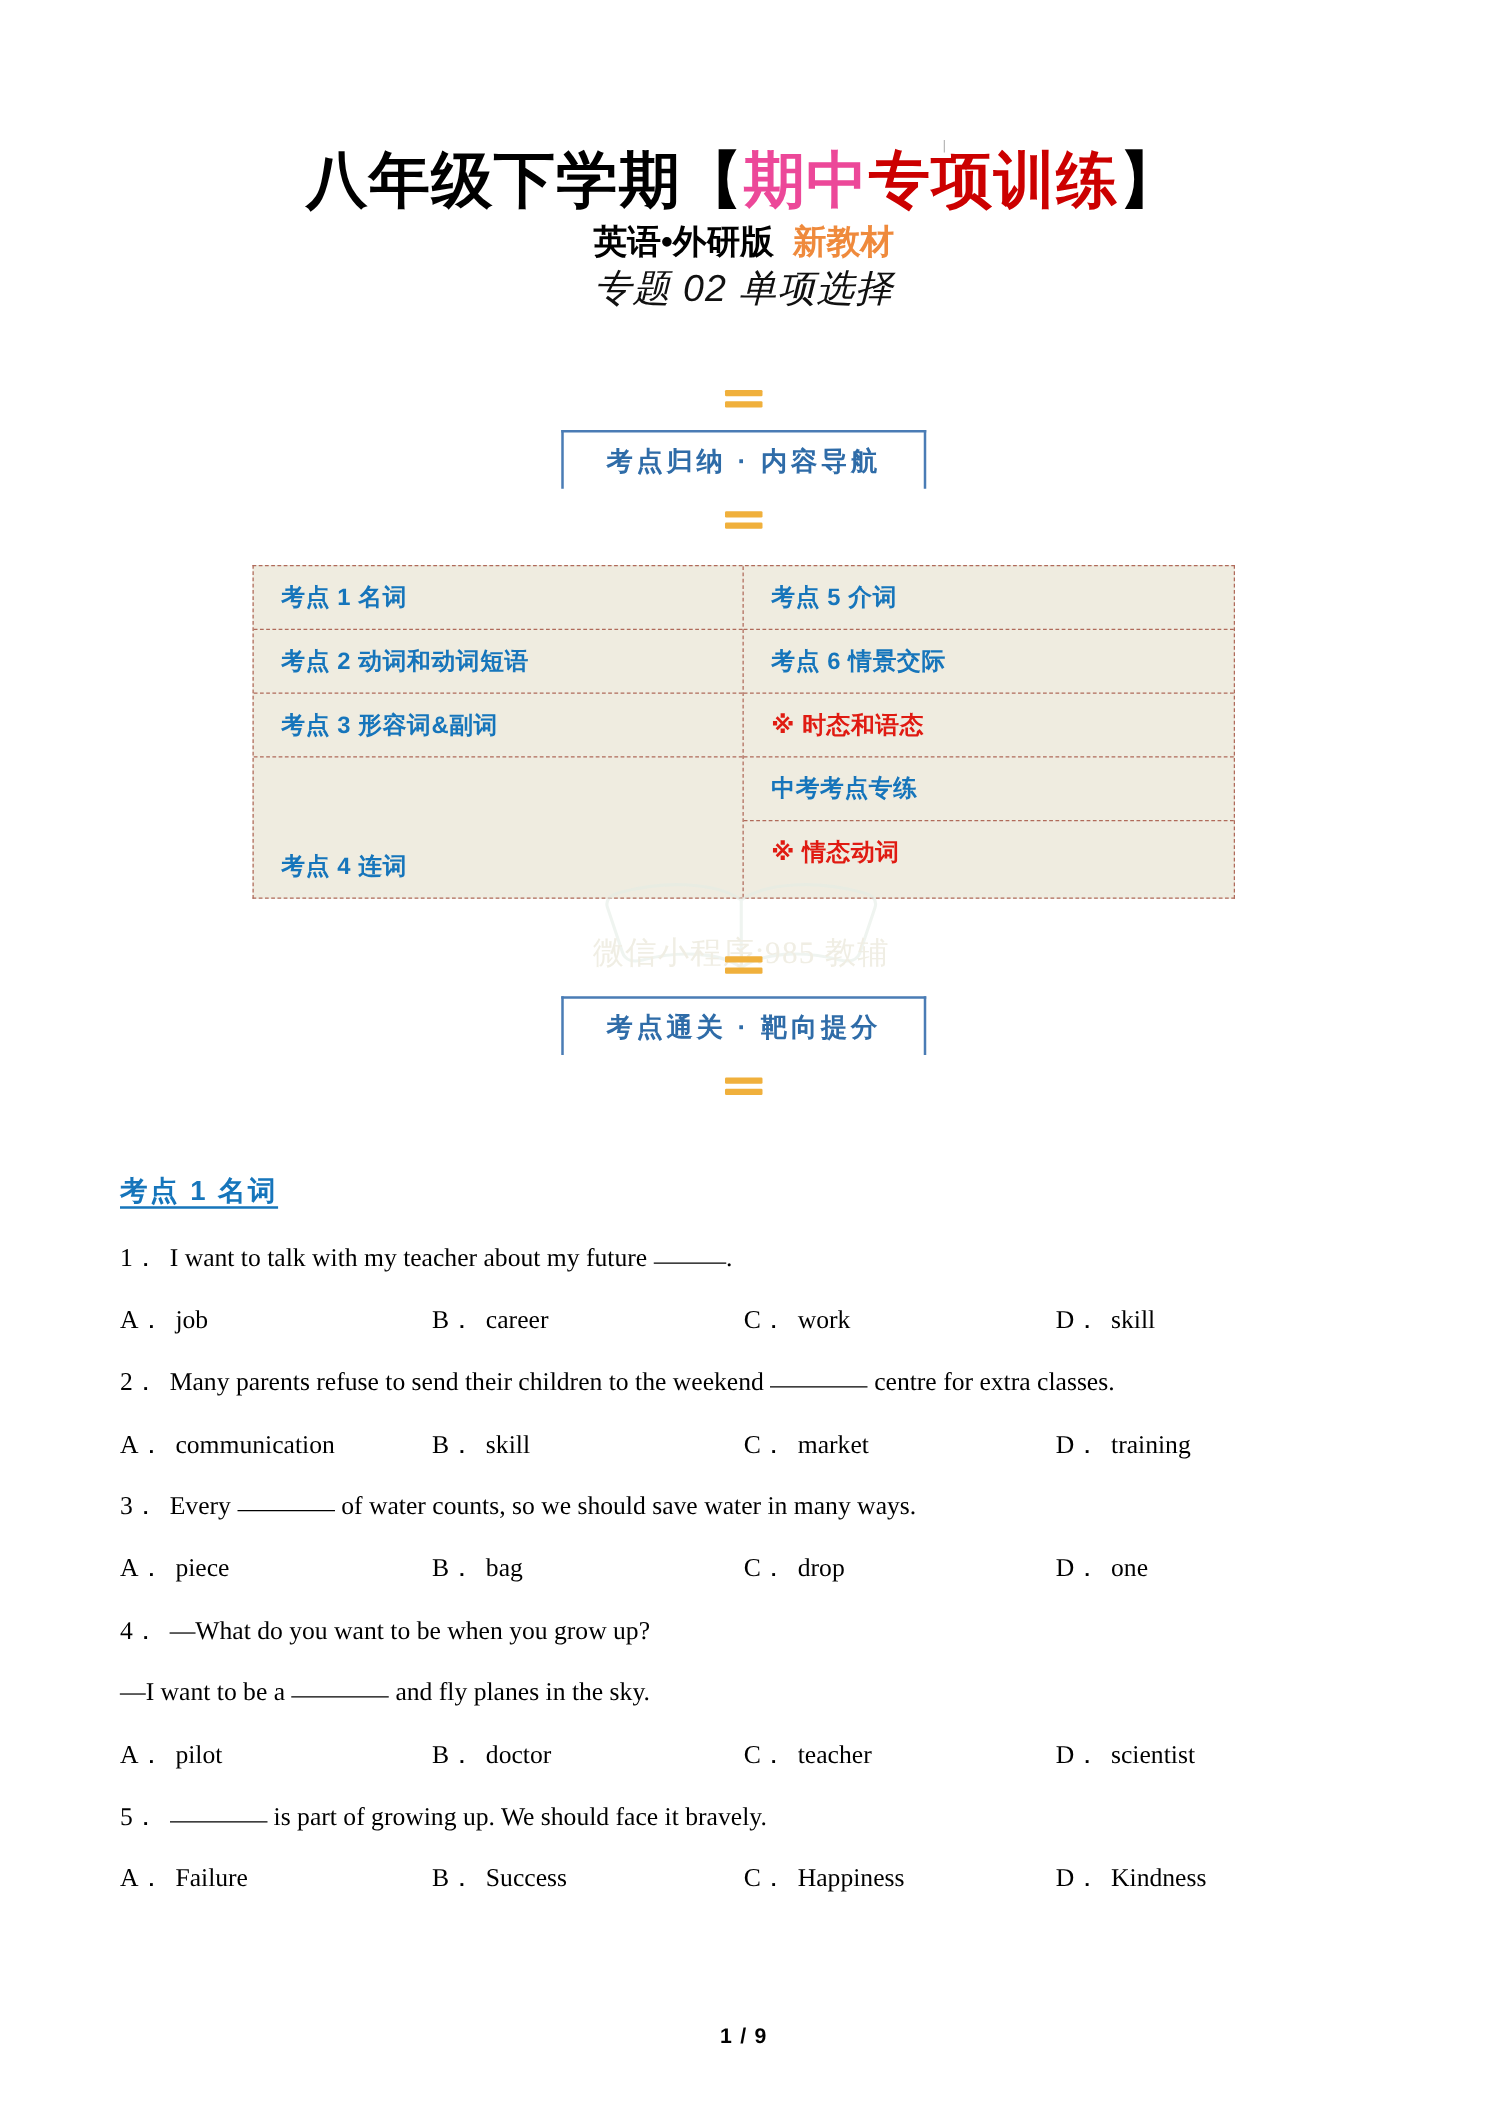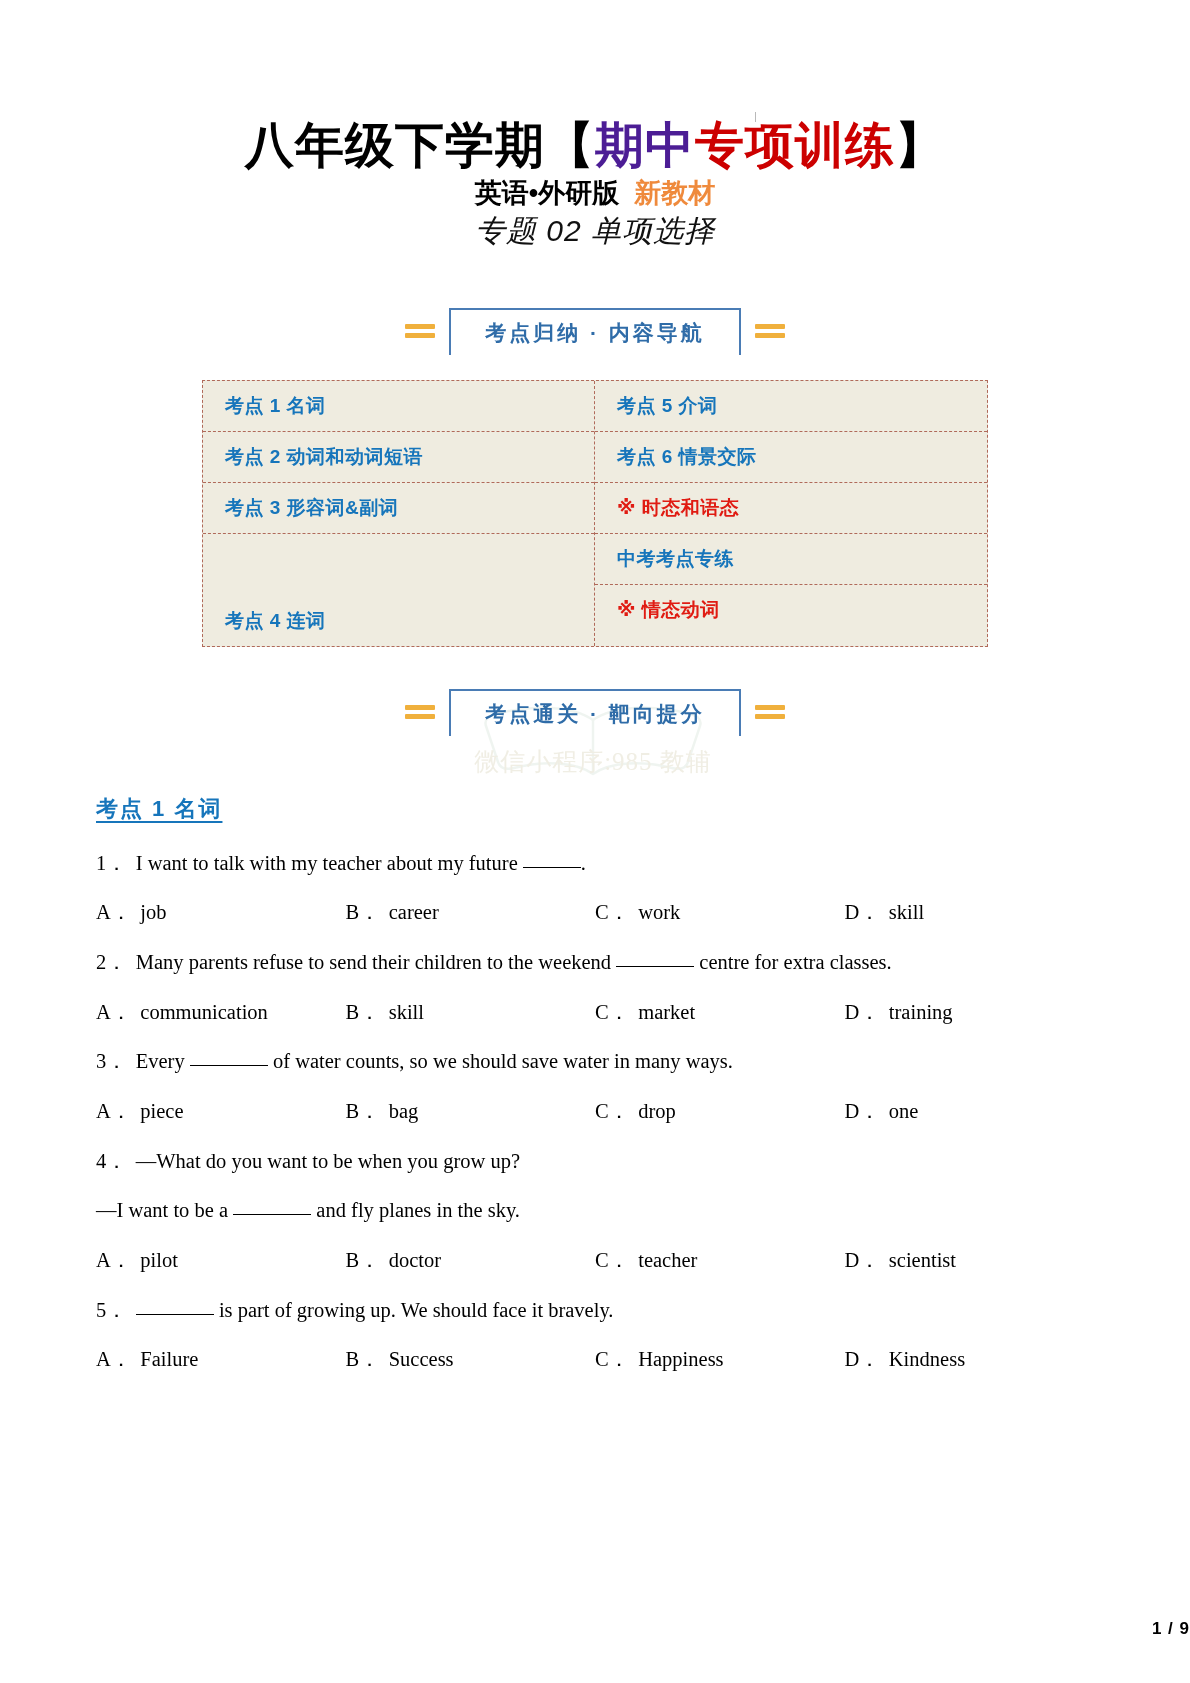--- a/index.html
+++ b/index.html
@@ -37,38 +37,39 @@
   }
   .title-line2 {
     font-family: "Liberation Sans", "DejaVu Sans", sans-serif;
     font-weight: bold;
     font-size: 27px;
     line-height: 1.25;
     margin-top: 4px;
     white-space: nowrap;
   }
   .t-black { color: #000000; }
-  .t-blue  { color: #4c1d95; }
+  .t-blue  { color: #ec4899; }
   .t-red   { color: #cc0000; }
   .t-orange{ color: #ef8a3c; }
 
   .subject-line {
     font-family: "Liberation Sans", "DejaVu Sans", sans-serif;
     font-size: 30px;
     color: #111111;
     letter-spacing: 1px;
     font-style: italic;
   }
 
   
   .banner {
     display: flex;
     align-items: center;
     justify-content: center;
     gap: 14px;
+    flex-direction: column;
   }
   .banner-bars {
     display: inline-block;
     width: 30px;
   }
   .banner-bars i {
     display: block;
     height: 5px;
     background: #f0b03c;
     margin: 4px 0;
@@ -190,21 +191,21 @@
     line-height: 1.35;
   }
   .options .opt { width: 25%; white-space: nowrap; }
   .options .opt .ltr { margin-right: 9px; }
 
   
   .footer {
     position: absolute;
     bottom: 44px;
     left: 0; right: 0;
-    text-align: right;
+    text-align: center;
     font-family: "Liberation Sans", "DejaVu Sans", sans-serif;
     font-weight: bold;
     font-size: 17px;
     color: #000;
     letter-spacing: 1px;
   }
   .tick {
     position: absolute;
     left: 755px;
     top: 112px;

